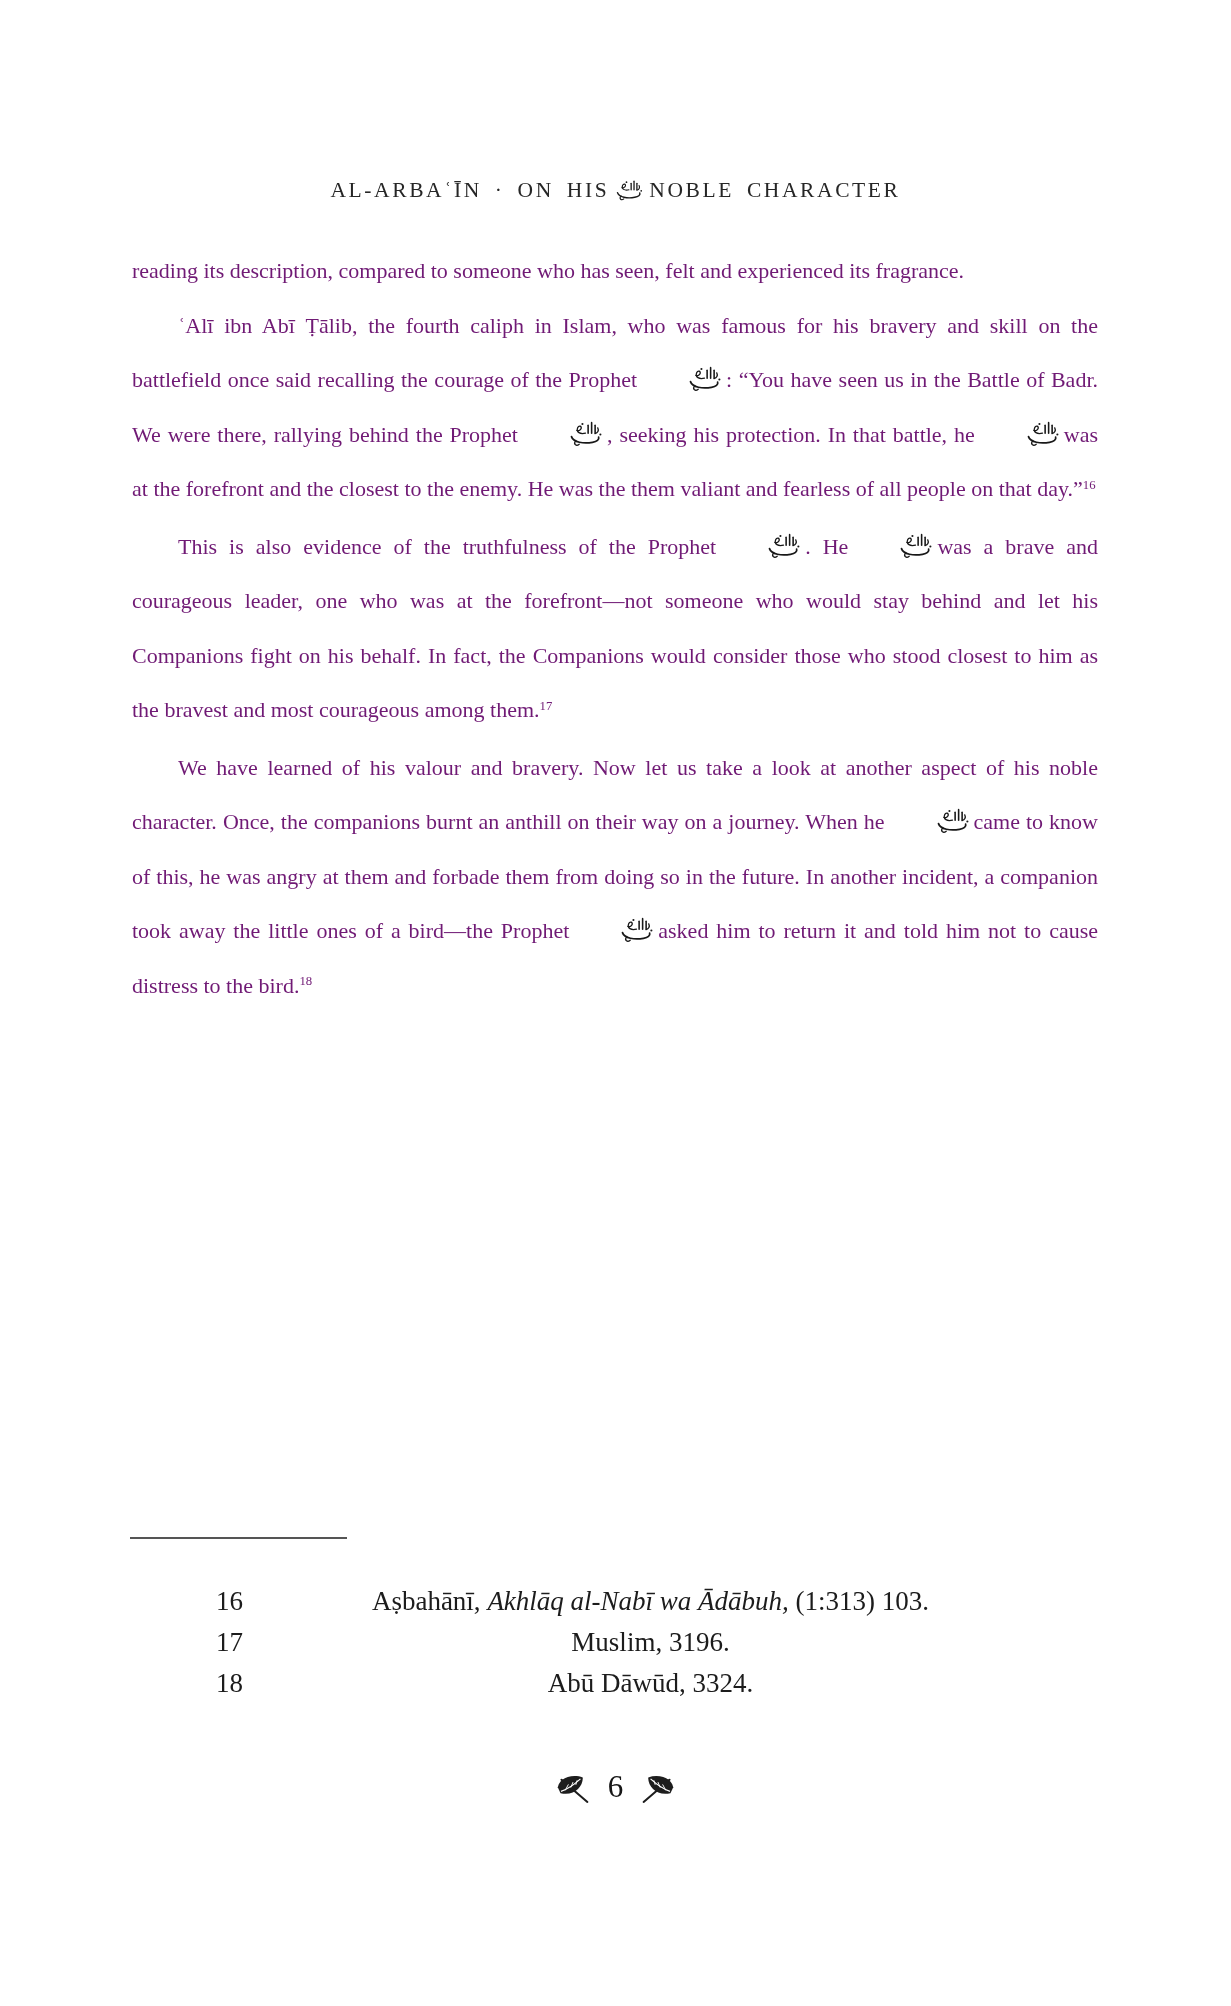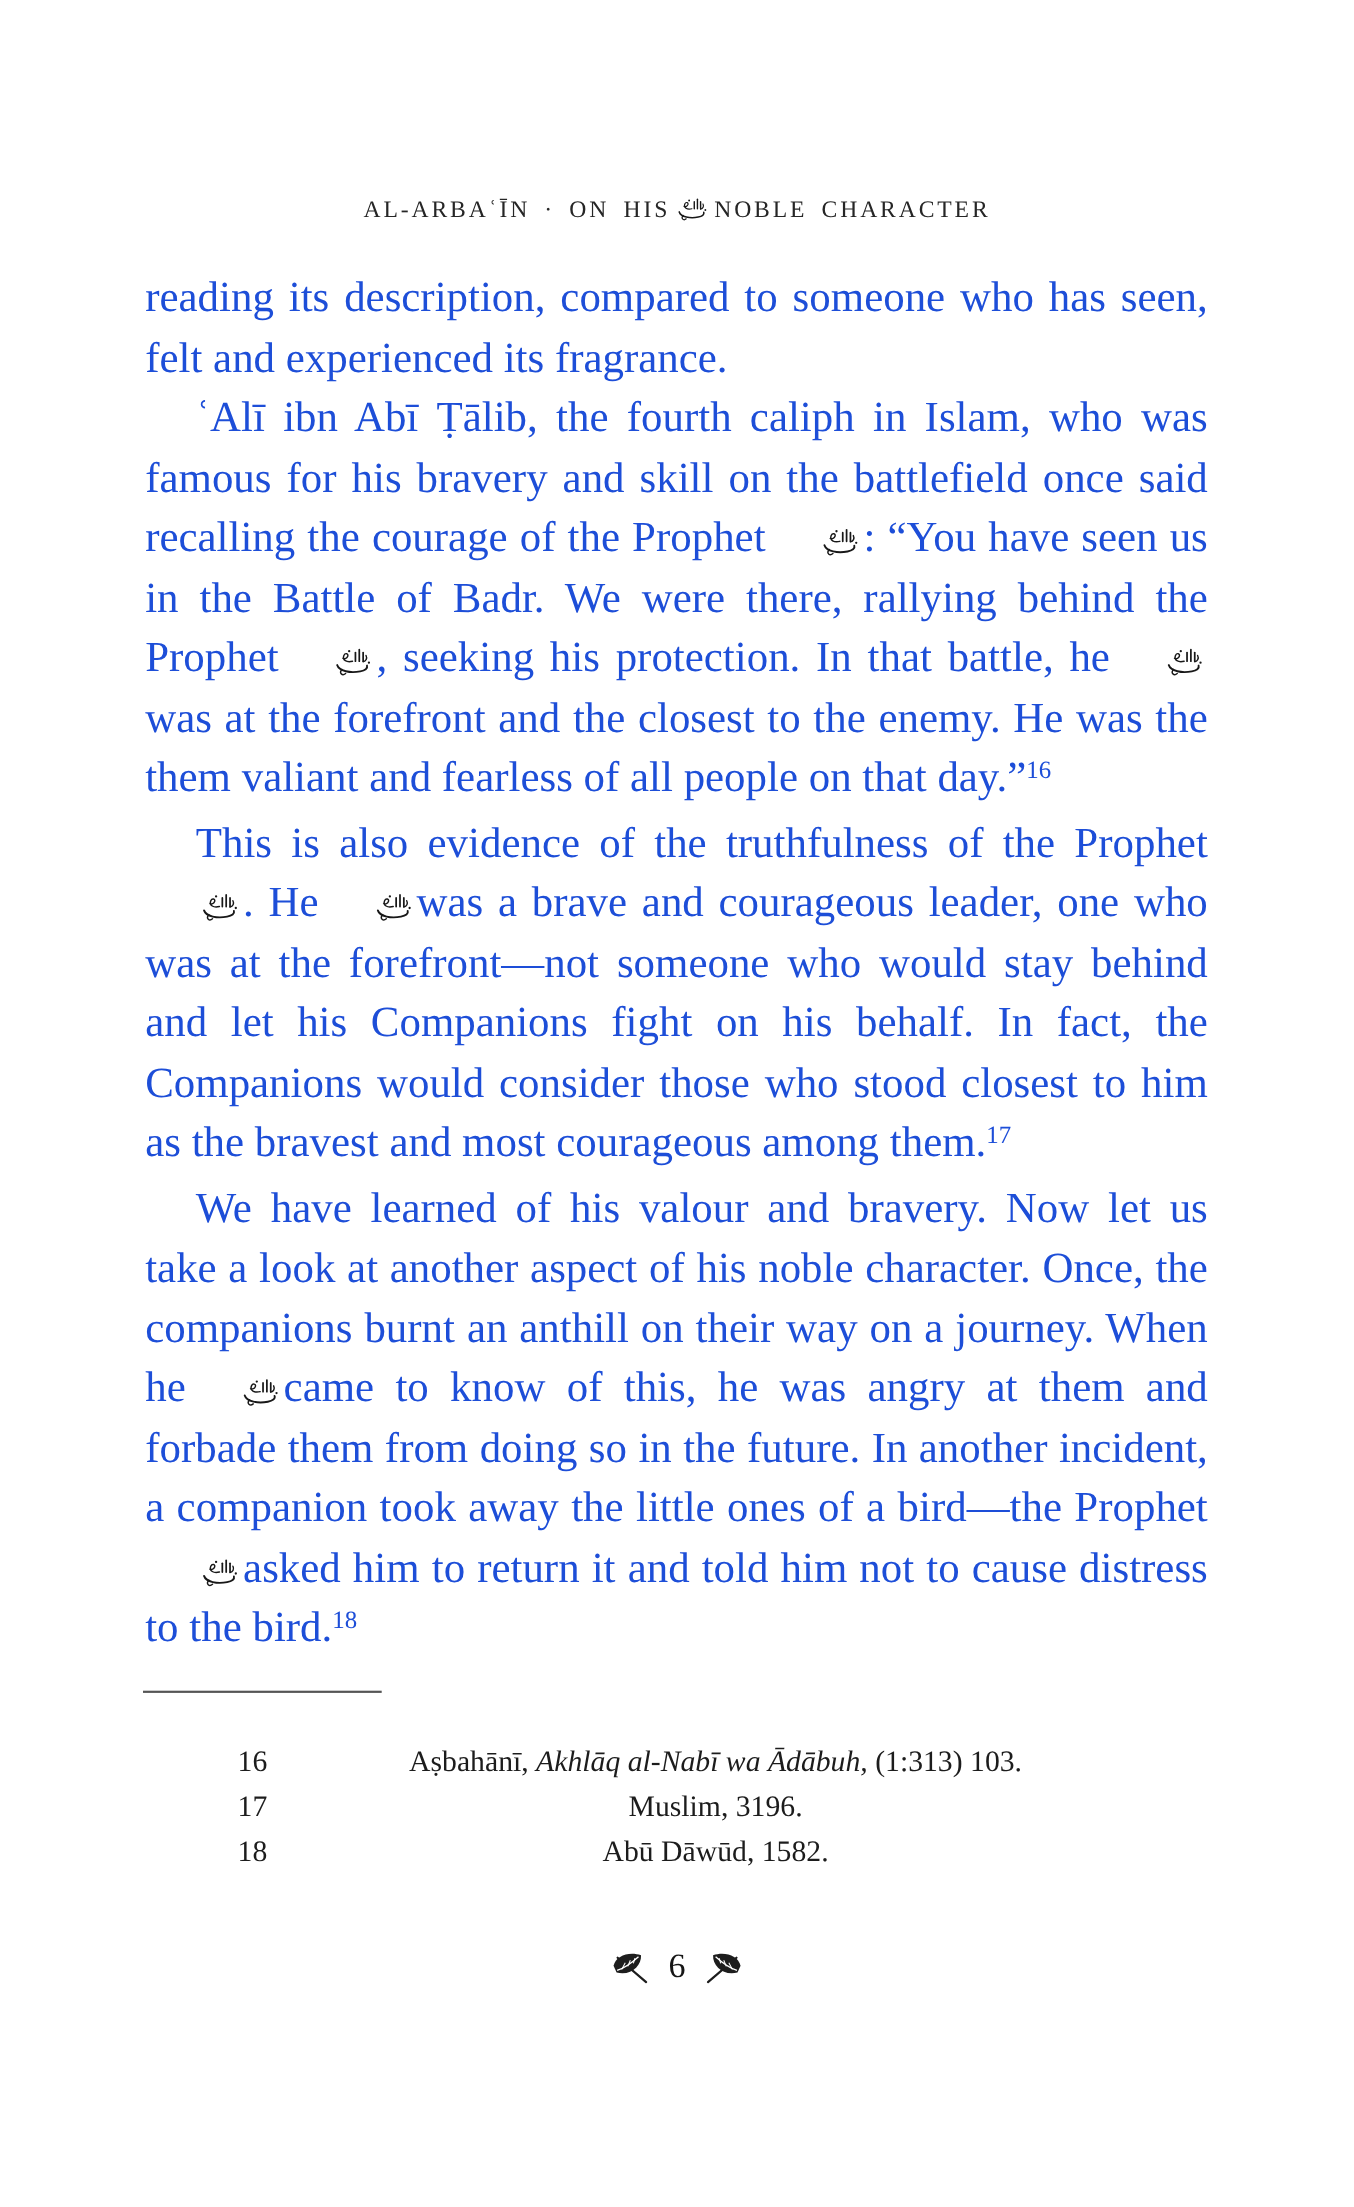--- a/index.html
+++ b/index.html
@@ -15,24 +15,24 @@
     position:absolute;top:178px;left:0;right:0;
     text-align:center;
     font-size:21.5px;
     letter-spacing:2.6px;
     word-spacing:5px;
     color:#262626;
     white-space:nowrap;
   }
   .body-text{
     position:absolute;left:132px;top:244px;width:966px;
-    font-size:39px;
+    font-size:22px;
     line-height:54.5px;
     text-align:justify;
-    color:#1d4ed8;
+    color:#701a75;
   }
   .body-text p{margin:0;}
   .body-text p.indent{text-indent:46px;}
   .fnref{
     font-size:58%;
     vertical-align:baseline;
     position:relative;top:-0.55em;
     letter-spacing:0;
   }
   .pbuh{display:inline-block;line-height:0;vertical-align:-6px;margin:0 3px;}
@@ -177,21 +177,21 @@
       <div class="footnote">
         <span class="fn-num">16</span>
         <span class="fn-text"><span>Aṣbahānī, </span><span class="it">Akhlāq al-Nabī wa Ādābuh,</span><span> (1:313) 103.</span></span>
       </div>
       <div class="footnote">
         <span class="fn-num">17</span>
         <span class="fn-text"><span>Muslim, 3196.</span></span>
       </div>
       <div class="footnote">
         <span class="fn-num">18</span>
-        <span class="fn-text"><span>Abū Dāwūd, 1582.</span></span>
+        <span class="fn-text"><span>Abū Dāwūd, 3324.</span></span>
       </div>
     </div>
 
   <div class="page-number-row">
     <span class="leaf"><svg viewBox="0 0 40 34" aria-hidden="true">
           <path d="M35 31 L7 7" stroke="#1d1d1d" stroke-width="2.2" stroke-linecap="round"></path>
           <path d="M3 15 C5 4.5 19 0.5 30 4.5 C30.5 15 20 25 6 21.5 Z" fill="#1d1d1d"></path>
           <path d="M6.5 19.5 C14 17 22 11 27.5 6" stroke="#ffffff" stroke-width="1.3" fill="none"></path>
           <path d="M11 18.5 L14.5 12 M17 15.5 L19.5 9.5 M22.5 12.5 L24 7.5" stroke="#ffffff" stroke-width="1" fill="none"></path>
         </svg></span><span class="page-num">6</span><span class="leaf mirror"><svg viewBox="0 0 40 34" aria-hidden="true">

